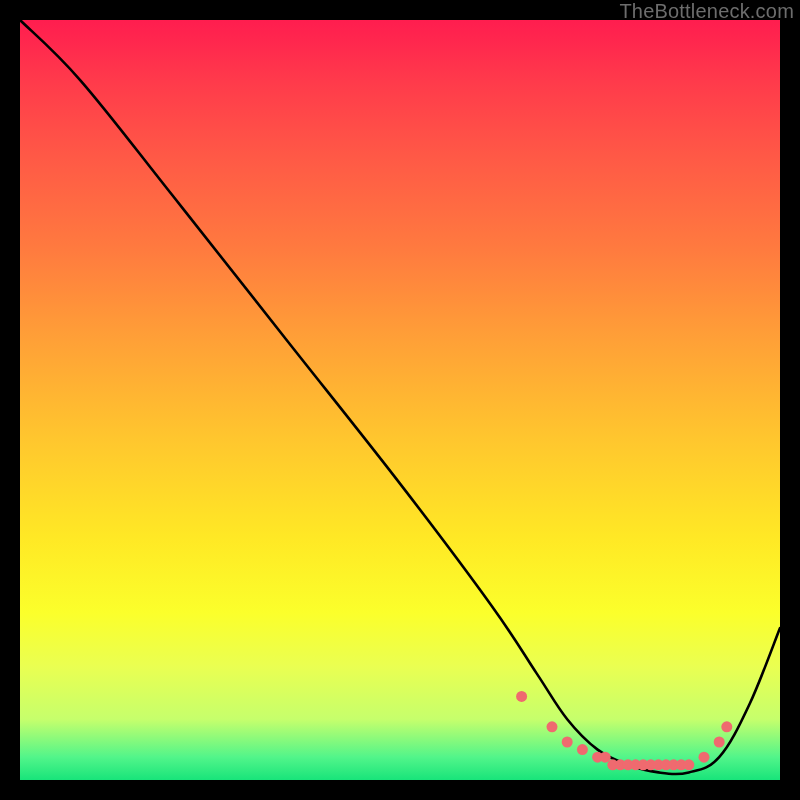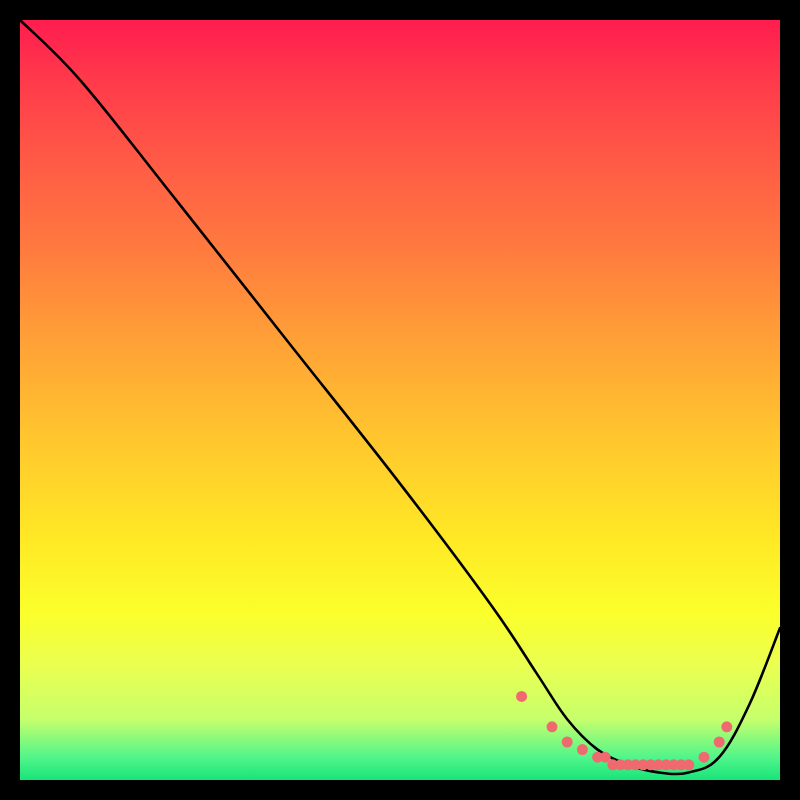--- a/index.html
+++ b/index.html
@@ -56,20 +56,21 @@
     font-size: 20px;
     font-weight: 500;
     letter-spacing: 0.2px;
     user-select: none;
   }
 </style>
 </head>
 <body>
 
 <div class="stage">
+  <div class="watermark">TheBottleneck.com</div>
 
   <div class="plot">
     <svg viewBox="0 0 760 760">
       <path id="curve-path" fill="none" stroke="#000" stroke-width="2.6" stroke-linejoin="round" stroke-linecap="round" d="M 0 0 C 10.944 10.943999999999992, 33.440000000000005 29.335999999999963, 60.800000000000004 60.799999999999955 C 88.16 92.26399999999995, 115.064 128.28799999999995, 152 174.79999999999995 C 188.936 221.31199999999995, 224.96 267.21600000000007, 266 319.20000000000005 C 307.04 371.184, 343.064 415.71999999999997, 380 463.59999999999997 C 416.936 511.47999999999996, 446.57599999999996 551, 471.2 585.2 C 495.824 619.4000000000001, 503.12000000000006 633.08, 516.8000000000001 653.6 C 530.48 674.12, 536.256 685.5200000000001, 547.1999999999999 699.2 C 558.1439999999999 712.88, 566.6560000000001 721.392, 577.6 729.6 C 588.544 737.808, 597.056 740.6959999999999, 608 744.8 C 618.944 748.904, 627.456 751.0319999999999, 638.4 752.4 C 649.3439999999999 753.768, 657.856 755.136, 668.8 752.4 C 679.7439999999999 749.664, 688.2560000000001 749.5120000000001, 699.2 737.2 C 710.144 724.888, 718.6560000000001 707.256, 729.6 684 C 740.544 660.744, 754.528 621.68, 760 608"></path>
       <g id="marker-group">
           <circle cx="501.6" cy="676.4" r="5.5" fill="#ef6a6f"></circle>
           <circle cx="532" cy="706.8" r="5.5" fill="#ef6a6f"></circle>
           <circle cx="547.1999999999999" cy="722" r="5.5" fill="#ef6a6f"></circle>
           <circle cx="562.4" cy="729.6" r="5.5" fill="#ef6a6f"></circle>
           <circle cx="577.6" cy="737.2" r="5.5" fill="#ef6a6f"></circle>

